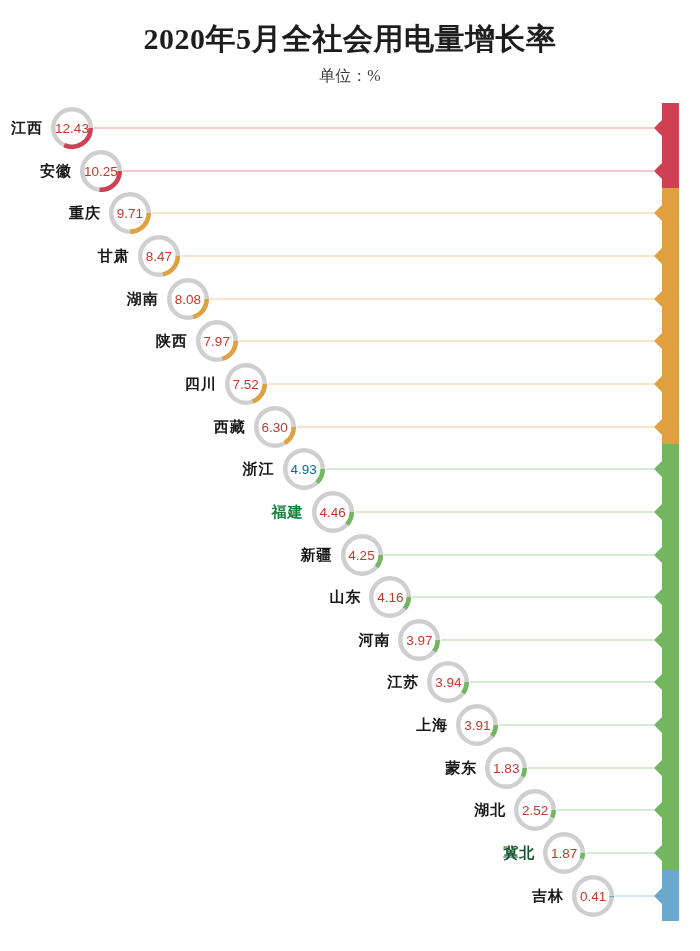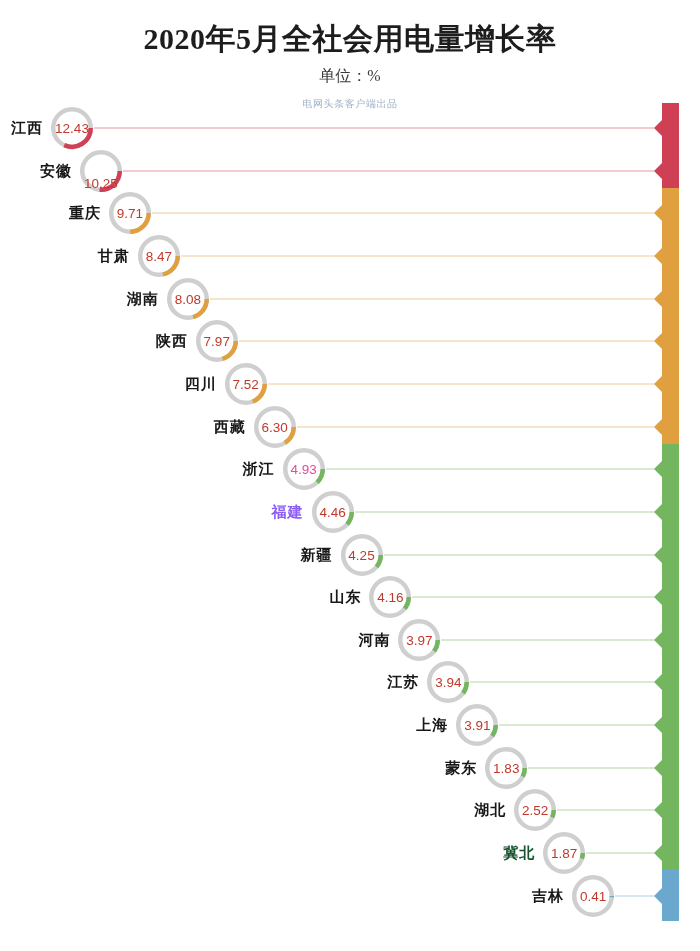--- a/index.html
+++ b/index.html
@@ -83,41 +83,40 @@
   .band{position:absolute;}
 </style>
 </head>
 <body>
 
 <div id="stage">
 
   <div class="header">
     <div class="chart-title">2020年5月全社会用电量增长率</div>
     <div class="chart-unit">单位：%</div>
-    <div class="chart-source">电网头条客户端出品</div>
   </div>
 
   <div class="plot" id="plot">
       <div class="row">
         <div class="cat-label" style="left: 43px; top: 128px; color: rgb(24, 24, 24);">江西</div>
         <div class="donut" style="left: 72px; top: 128px; width: 46px; height: 46px;"><svg width="46" height="46" viewBox="0 0 46 46">
             <circle cx="23" cy="23" r="18.75" fill="none" stroke="#cfcfcf" stroke-width="4.5"></circle>
             <path d="M 41.75 23 A 18.75 18.75 0 0 1 15.267407126843462 40.08126188131335" fill="none" stroke="#cf4055" stroke-width="4.5"></path>
           </svg></div>
         <div class="value" style="left: 72px; top: 128px; color: rgb(192, 57, 43);">12.43</div>
         <div class="connector" style="left: 94px; top: 128px; width: 560px; background: rgb(207, 64, 85); opacity: 0.55;"></div>
         <div class="arrow" style="left: 654px; top: 128px; border-right: 8px solid rgb(207, 64, 85);"></div>
       </div>
       <div class="row">
         <div class="cat-label" style="left: 71.95px; top: 170.65px; color: rgb(24, 24, 24);">安徽</div>
         <div class="donut" style="left: 100.95px; top: 170.65px; width: 46px; height: 46px;"><svg width="46" height="46" viewBox="0 0 46 46">
             <circle cx="23" cy="23" r="18.75" fill="none" stroke="#cfcfcf" stroke-width="4.5"></circle>
             <path d="M 41.75 23 A 18.75 18.75 0 0 1 21.594148872006354 41.69722125359592" fill="none" stroke="#cf4055" stroke-width="4.5"></path>
           </svg></div>
-        <div class="value" style="left: 100.95px; top: 170.65px; color: rgb(192, 57, 43); margin-top: 12px;">10.25</div>
+        <div class="value" style="left: 100.95px; top: 170.65px; color: rgb(192, 57, 43);">10.25</div>
         <div class="connector" style="left: 122.95px; top: 170.65px; width: 531.05px; background: rgb(207, 64, 85); opacity: 0.55;"></div>
         <div class="arrow" style="left: 654px; top: 170.65px; border-right: 8px solid rgb(207, 64, 85);"></div>
       </div>
       <div class="row">
         <div class="cat-label" style="left: 100.9px; top: 213.3px; color: rgb(24, 24, 24);">重庆</div>
         <div class="donut" style="left: 129.9px; top: 213.3px; width: 46px; height: 46px;"><svg width="46" height="46" viewBox="0 0 46 46">
             <circle cx="23" cy="23" r="18.75" fill="none" stroke="#cfcfcf" stroke-width="4.5"></circle>
             <path d="M 41.75 23 A 18.75 18.75 0 0 1 23.21859753649388 41.748725693151485" fill="none" stroke="#e0a040" stroke-width="4.5"></path>
           </svg></div>
         <div class="value" style="left: 129.9px; top: 213.3px; color: rgb(192, 57, 43);">9.71</div>
@@ -173,26 +172,26 @@
         <div class="value" style="left: 274.65px; top: 426.55px; color: rgb(192, 57, 43);">6.30</div>
         <div class="connector" style="left: 296.65px; top: 426.55px; width: 357.35px; background: rgb(224, 160, 64); opacity: 0.55;"></div>
         <div class="arrow" style="left: 654px; top: 426.55px; border-right: 8px solid rgb(224, 160, 64);"></div>
       </div>
       <div class="row">
         <div class="cat-label" style="left: 274.6px; top: 469.2px; color: rgb(24, 24, 24);">浙江</div>
         <div class="donut" style="left: 303.6px; top: 469.2px; width: 46px; height: 46px;"><svg width="46" height="46" viewBox="0 0 46 46">
             <circle cx="23" cy="23" r="18.75" fill="none" stroke="#cfcfcf" stroke-width="4.5"></circle>
             <path d="M 41.75 23 A 18.75 18.75 0 0 1 36.17561829964521 36.340374148503265" fill="none" stroke="#74b560" stroke-width="4.5"></path>
           </svg></div>
-        <div class="value" style="left: 303.6px; top: 469.2px; color: #ec4899;">4.93</div>
+        <div class="value" style="left: 303.6px; top: 469.2px; color: #0369a1;">4.93</div>
         <div class="connector" style="left: 325.6px; top: 469.2px; width: 328.4px; background: rgb(116, 181, 96); opacity: 0.55;"></div>
         <div class="arrow" style="left: 654px; top: 469.2px; border-right: 8px solid rgb(116, 181, 96);"></div>
       </div>
       <div class="row">
-        <div class="cat-label" style="left: 303.55px; top: 511.85px; color: #8b5cf6;">福建</div>
+        <div class="cat-label" style="left: 303.55px; top: 511.85px; color: #15803d;">福建</div>
         <div class="donut" style="left: 332.55px; top: 511.85px; width: 46px; height: 46px;"><svg width="46" height="46" viewBox="0 0 46 46">
             <circle cx="23" cy="23" r="18.75" fill="none" stroke="#cfcfcf" stroke-width="4.5"></circle>
             <path d="M 41.75 23 A 18.75 18.75 0 0 1 37.14393218843044 35.30900817487264" fill="none" stroke="#74b560" stroke-width="4.5"></path>
           </svg></div>
         <div class="value" style="left: 332.55px; top: 511.85px; color: rgb(192, 57, 43);">4.46</div>
         <div class="connector" style="left: 354.55px; top: 511.85px; width: 299.45px; background: rgb(116, 181, 96); opacity: 0.55;"></div>
         <div class="arrow" style="left: 654px; top: 511.85px; border-right: 8px solid rgb(116, 181, 96);"></div>
       </div>
       <div class="row">
         <div class="cat-label" style="left: 332.5px; top: 554.5px; color: rgb(24, 24, 24);">新疆</div>

